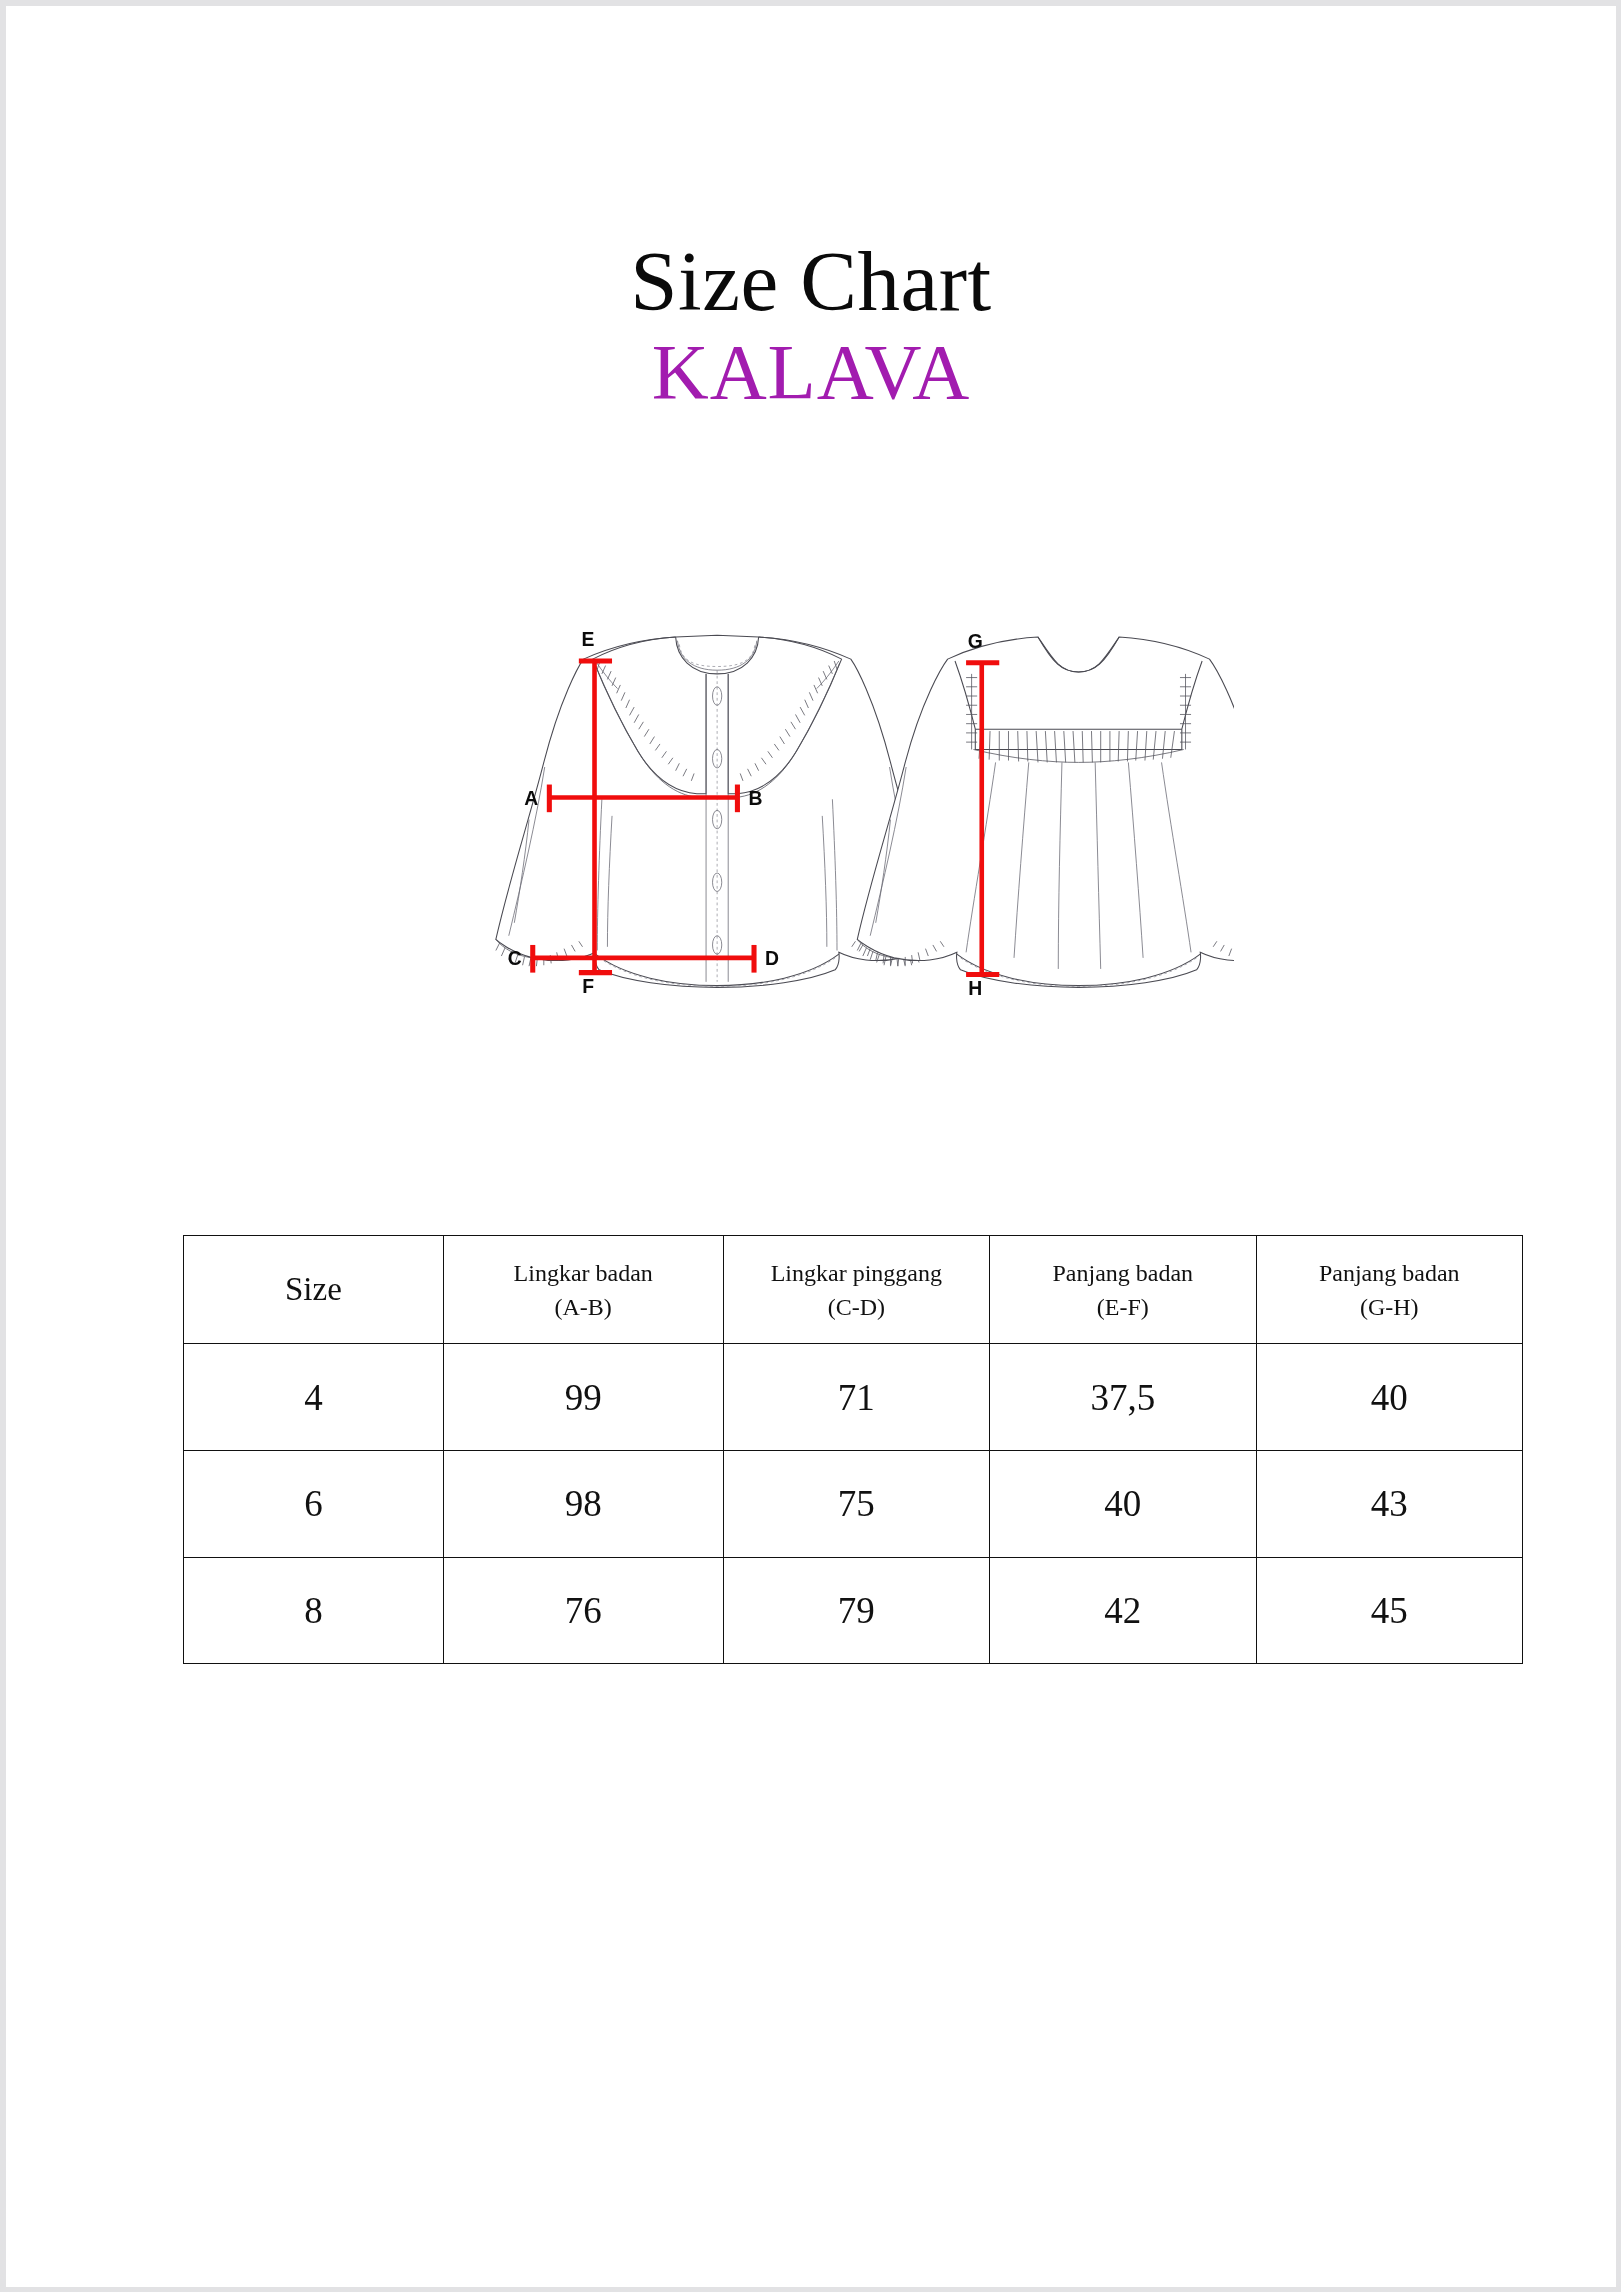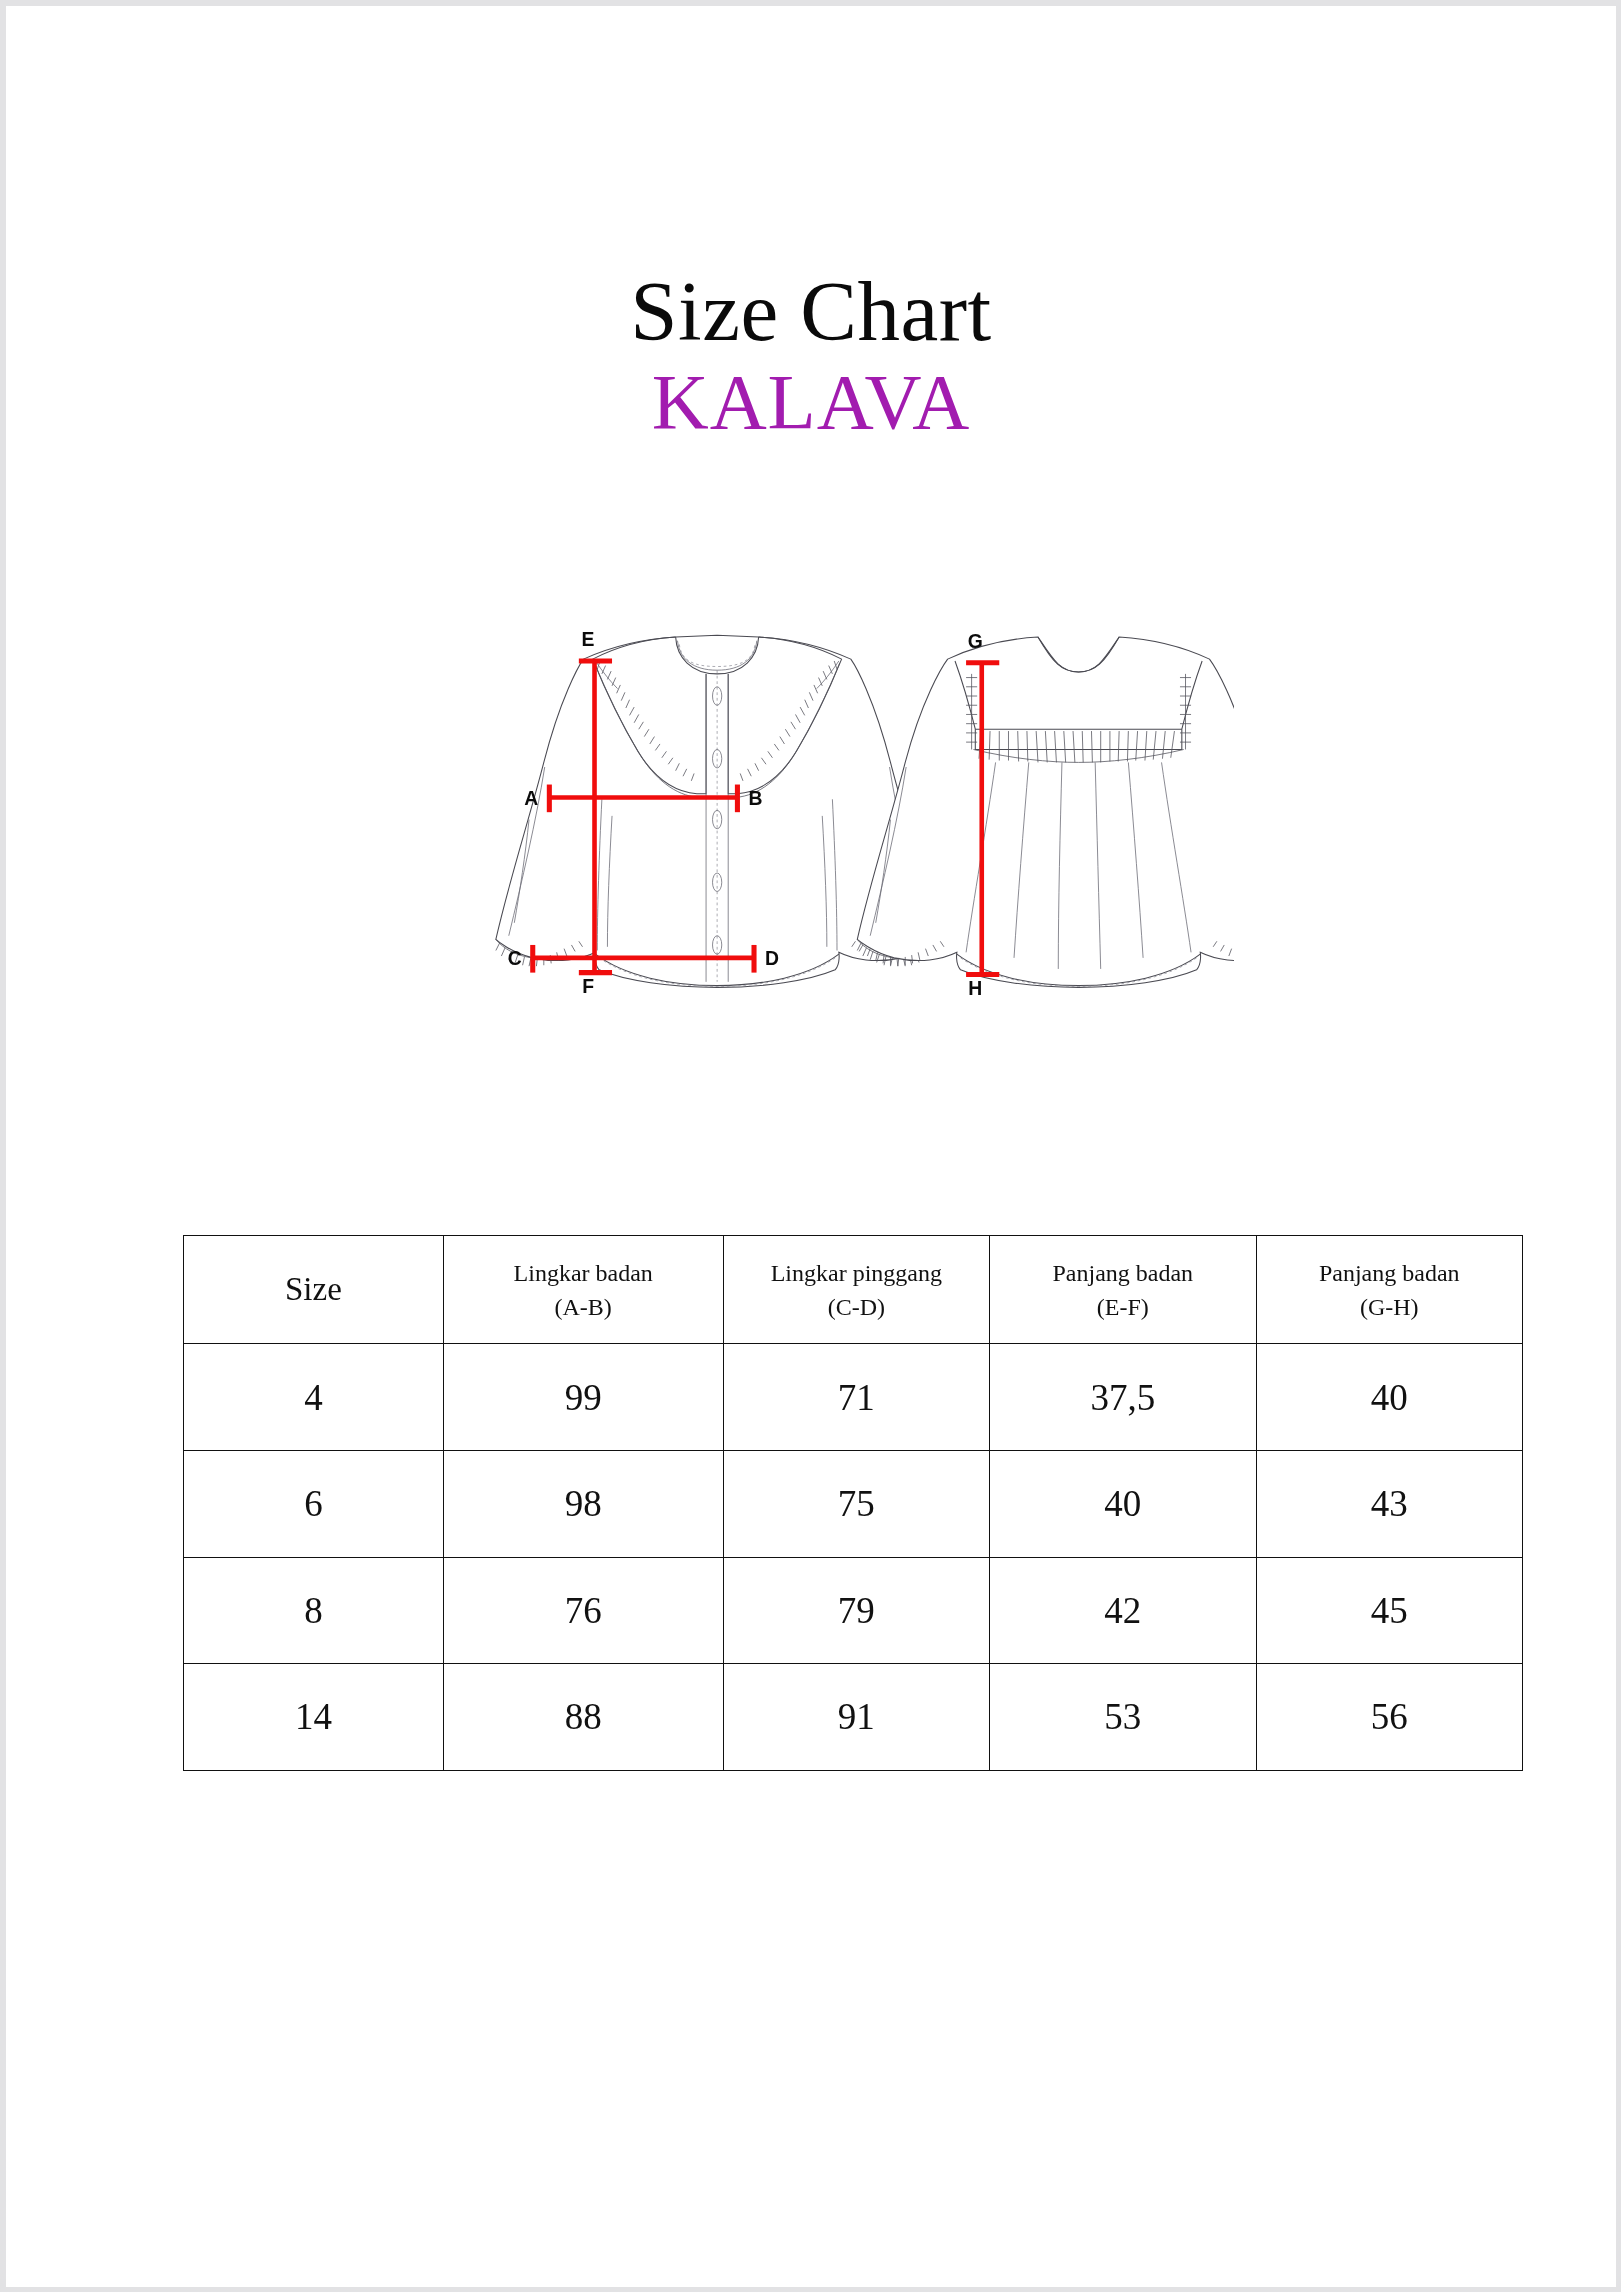--- a/index.html
+++ b/index.html
@@ -28,21 +28,20 @@
     width: 100%;
     text-align: center;
   }
   .title-main {
     font-family: "Liberation Serif", "DejaVu Serif", serif;
     font-size: 85px;
     line-height: 1.0;
     color: #0a0a0a;
     letter-spacing: 0.5px;
     font-weight: 400;
-    margin-top: 30px;
   }
   .title-brand {
     font-family: "Liberation Serif", "DejaVu Serif", serif;
     font-size: 79px;
     line-height: 1.22;
     color: #a21caf;
     letter-spacing: 0.9px;
     font-weight: 400;
   }
 
@@ -371,25 +370,18 @@
             <td class="cell-val">40</td>
             <td class="cell-val">43</td>
           </tr>
           <tr>
             <td class="cell-val">8</td>
             <td class="cell-val">76</td>
             <td class="cell-val">79</td>
             <td class="cell-val">42</td>
             <td class="cell-val">45</td>
           </tr>
-          <tr>
-            <td class="cell-val">14</td>
-            <td class="cell-val">88</td>
-            <td class="cell-val">91</td>
-            <td class="cell-val">53</td>
-            <td class="cell-val">56</td>
-          </tr>
         </tbody>
     </table>
   </div>
 
 </div>
 
 
 </body></html>

